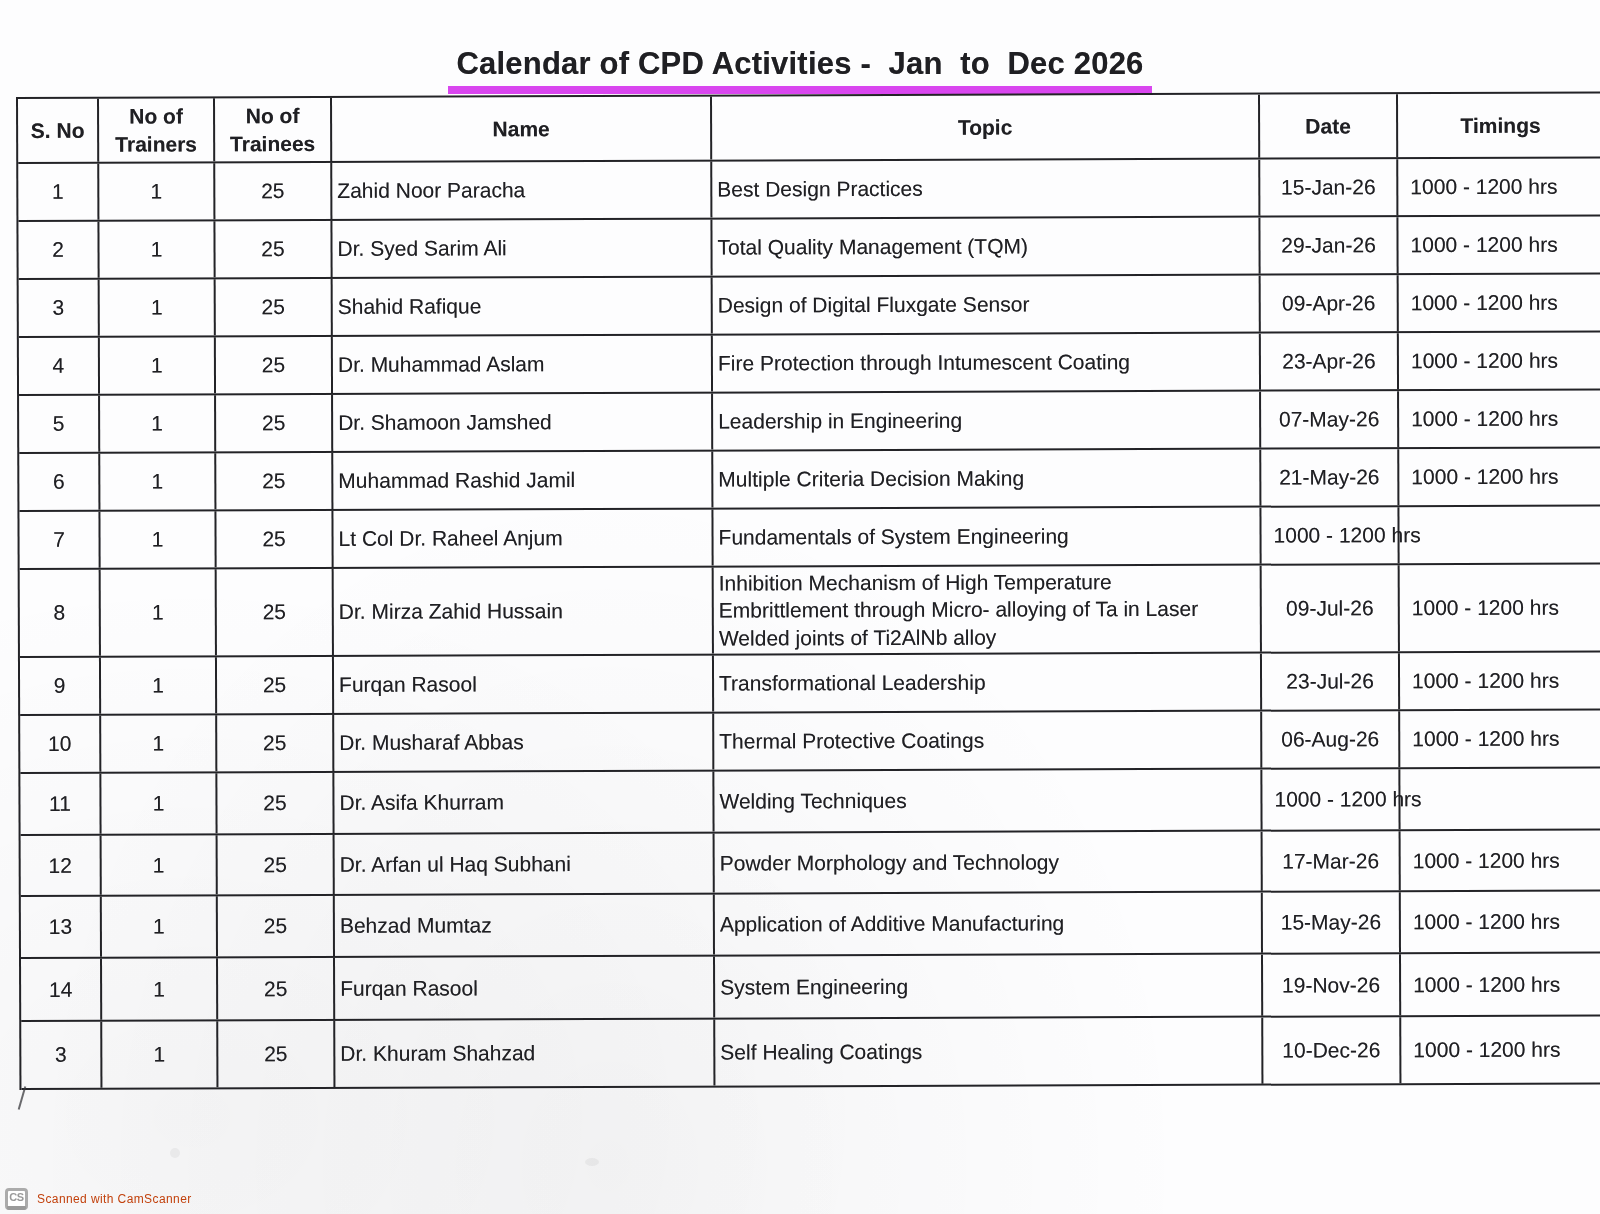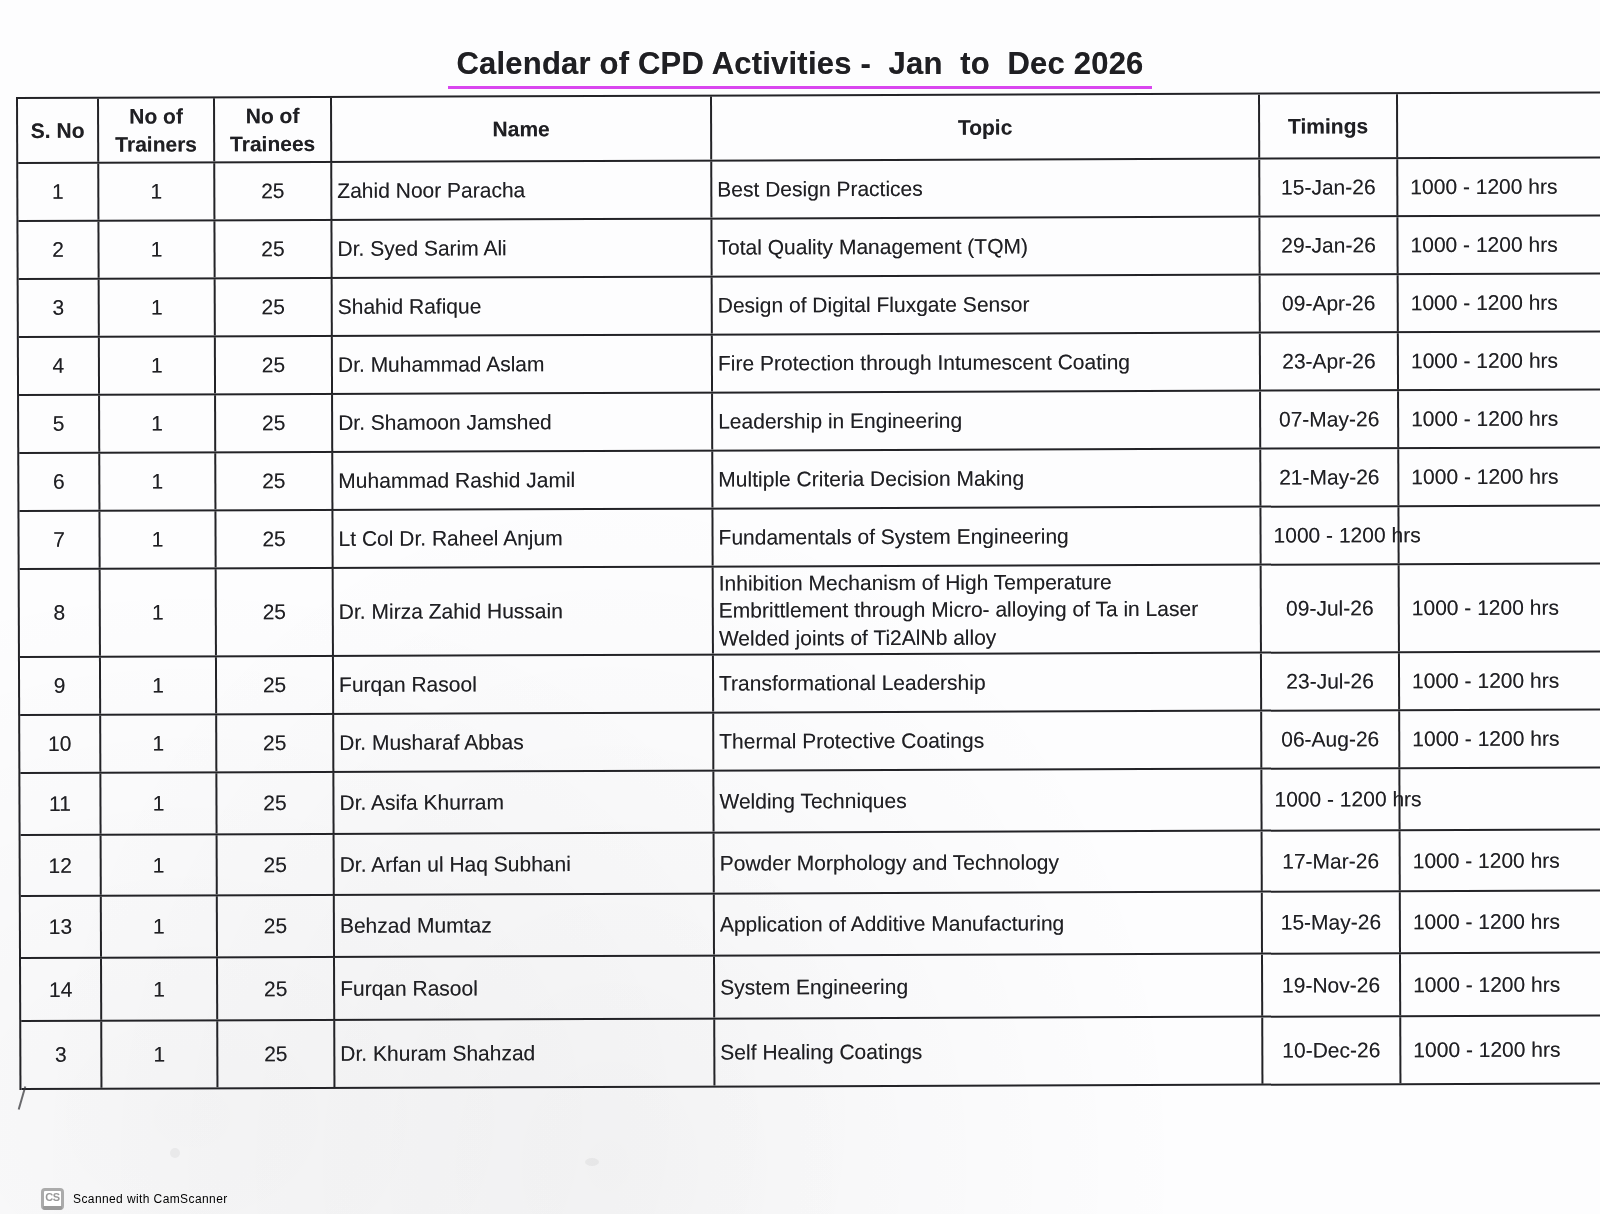--- a/index.html
+++ b/index.html
@@ -16,21 +16,21 @@
   }
   .title-wrap{
     position:absolute; top:46px; left:0; width:1600px;
     text-align:center;
   }
   .title{
     display:inline-block;
     font-size:31px; font-weight:bold;
     letter-spacing:0.2px;
     white-space:pre;
-    border-bottom:3px solid #d946ef;
+    border-bottom:8px solid #d946ef;
     padding:0 8px 4px 8px;
     text-shadow:0 0 0.5px rgba(0,0,0,0.5);
   }
   .tbl{
     position:absolute; left:16px; top:97px; width:1589px;
     border-top:2.5px solid #232327;
     border-left:2.5px solid #232327;
     transform:rotate(-0.2deg);
     transform-origin:0 0;
     box-sizing:border-box;
@@ -63,59 +63,60 @@
   .c-left{justify-content:flex-start; text-align:left; padding-left:5px;}
   .c-timings{justify-content:flex-start; padding-left:12px; white-space:nowrap;}
   .hc{font-weight:bold; justify-content:center; text-align:center;}
   .speck{position:absolute; border-radius:50%; background:rgba(60,60,60,0.06);}
   .tail{
     position:absolute; left:21px; top:1086px; width:2px; height:24px;
     background:#3a3a3e; transform:rotate(16deg); opacity:.75;
   }
   .wm{
     position:absolute; left:5px; top:1188px;
-    display:flex; align-items:center; gap:9px;margin-left:36px;
+    display:flex; align-items:center; gap:9px;
   }
   .cs-badge{
     width:17px; height:16px;
     border:3px solid #ababab;
     border-radius:4px;
     background:#ffffff;
     position:relative;
     display:flex; align-items:center; justify-content:center;
   }
   .cs-txt{
     font-size:11px; font-weight:bold; color:#999999; letter-spacing:-0.5px;
     line-height:1; margin-top:-3px;
   }
   .cs-bar{
     position:absolute; left:-1px; right:-1px; bottom:-3px; height:4px;
     background:#9a9a9a; border-radius:1px 1px 2px 2px;
   }
   .wm-text{
-    font-size:12px; color:#000000; letter-spacing:0.4px;
+    font-size:12px; color:#c2410c; letter-spacing:0.4px;
   }
 </style>
 </head>
 <body>
 
 <div class="title-wrap">
   <span class="title">Calendar of CPD Activities -  Jan  to  Dec 2026</span>
 </div>
 
 <div class="tbl">
 
   <div class="row hdr">
     <div class="cell hc">S. No</div>
     <div class="cell hc">No of
 Trainers</div>
     <div class="cell hc">No of
 Trainees</div>
     <div class="cell hc">Name</div>
     <div class="cell hc">Topic</div>
+    <div class="cell hc">Date</div>
     <div class="cell hc">Timings</div>
   </div>
 
   <div class="row">
     <div class="cell c-center">1</div>
     <div class="cell c-center">1</div>
     <div class="cell c-center">25</div>
     <div class="cell c-left">Zahid Noor Paracha</div>
     <div class="cell c-left">Best Design Practices</div>
     <div class="cell c-center">15-Jan-26</div>

